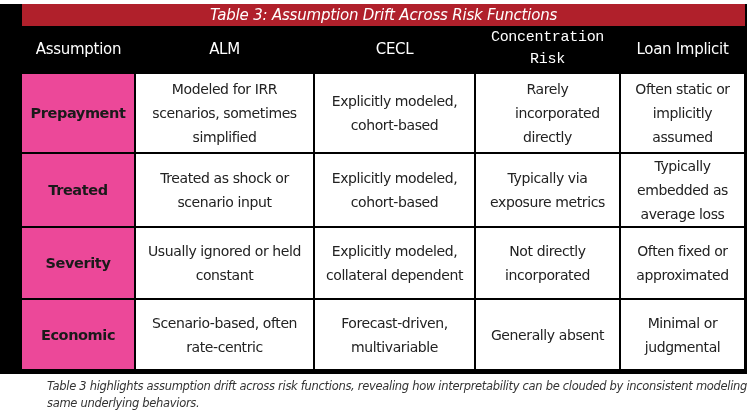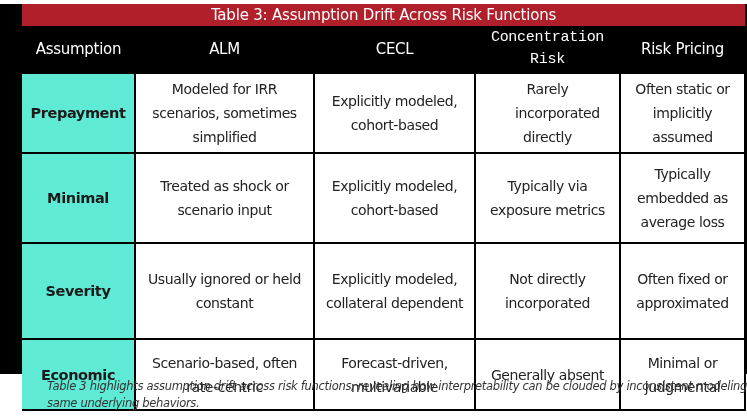--- a/index.html
+++ b/index.html
@@ -1,22 +1,22 @@
 <!DOCTYPE html>
 <html><head>
 <meta charset="utf-8">
 <style>
   html, body { margin:0; padding:0; background:#ffffff; }
   body { width:747px; height:416px; position:relative; overflow:hidden; font-family:"DejaVu Sans", sans-serif; }
   .frame { position:absolute; left:0; top:4px; width:747px; height:370px; background:#000; }
-  .title-bar { position:absolute; left:22px; top:4px; width:723px; height:22px; background:#b0202b; color:#fff; font-size:15px; text-align:center; line-height:22px; letter-spacing:-0.2px; }
+  .title-bar { position:absolute; left:22px; top:4px; width:723px; height:22px; background:#b0202b; color:#fff; font-size:15px; text-align:center; line-height:22px; letter-spacing:-0.2px;font-style:italic; }
   table { position:absolute; left:22px; top:26px; width:723px; border-collapse:collapse; table-layout:fixed; }
   th { background:#000; color:#fff; font-weight:500; font-size:15px; height:46px; padding:0 2px; line-height:22px; text-align:center; vertical-align:middle; letter-spacing:-0.3px; }
   td { background:#fff; color:#222; font-size:14px; line-height:24px; text-align:center; vertical-align:middle; border:2px solid #000; padding:0 2px; letter-spacing:-0.4px; }
-  td.rowhead { background:#5eead4; font-weight:bold; color:#1a1a1a; font-size:14.5px; border-left:none; }
+  td.rowhead { background:#ec4899; font-weight:bold; color:#1a1a1a; font-size:14.5px; border-left:none; }
   tr.r0 td { height:78px; }
   tr.r1 td { height:68px; }
   tr.r2 td { height:70px; }
   tr.r3 td { height:69px; }
   .caption { position:absolute; left:4px; top:378px; width:740px; font-style:italic; font-size:11.5px; color:#333; line-height:17px; letter-spacing:-0.3px;margin-left:43px; }
 </style>
 </head>
 <body>
 
 <div class="frame"></div>
@@ -29,43 +29,43 @@
       <col style="width:161px">
       <col style="width:145px">
       <col style="width:125px">
   </colgroup>
   <thead>
     <tr>
       <th>Assumption</th>
       <th>ALM</th>
       <th>CECL</th>
       <th style="padding:0 14px;font-family:Liberation Mono, monospace;">Concentration Risk</th>
-      <th>Risk Pricing</th>
+      <th>Loan Implicit</th>
     </tr>
   </thead>
   <tbody>
     <tr class="r0">
       <td class="rowhead">Prepayment</td>
       <td>Modeled for IRR scenarios, sometimes simplified</td>
       <td>Explicitly modeled, cohort-based</td>
       <td style="padding:0 39px;">Rarely incorporated directly</td>
       <td>Often static or implicitly assumed</td>
     </tr>
     <tr class="r1">
-      <td class="rowhead">Minimal</td>
+      <td class="rowhead">Treated</td>
       <td style="padding:0 14px;">Treated as shock or scenario input</td>
       <td>Explicitly modeled, cohort-based</td>
       <td>Typically via exposure metrics</td>
-      <td style="padding:8px 8px;">Typically embedded as average loss</td>
+      <td style="padding:0 8px;">Typically embedded as average loss</td>
     </tr>
     <tr class="r2">
       <td class="rowhead">Severity</td>
       <td>Usually ignored or held constant</td>
       <td>Explicitly modeled, collateral dependent</td>
-      <td style="padding:12px 14px;">Not directly incorporated</td>
+      <td style="padding:0 14px;">Not directly incorporated</td>
       <td>Often fixed or approximated</td>
     </tr>
     <tr class="r3">
       <td class="rowhead">Economic</td>
       <td>Scenario-based, often rate-centric</td>
       <td style="padding:0 23px;">Forecast-driven, multivariable</td>
       <td>Generally absent</td>
       <td style="padding:0 20px;">Minimal or judgmental</td>
     </tr>
   </tbody>

